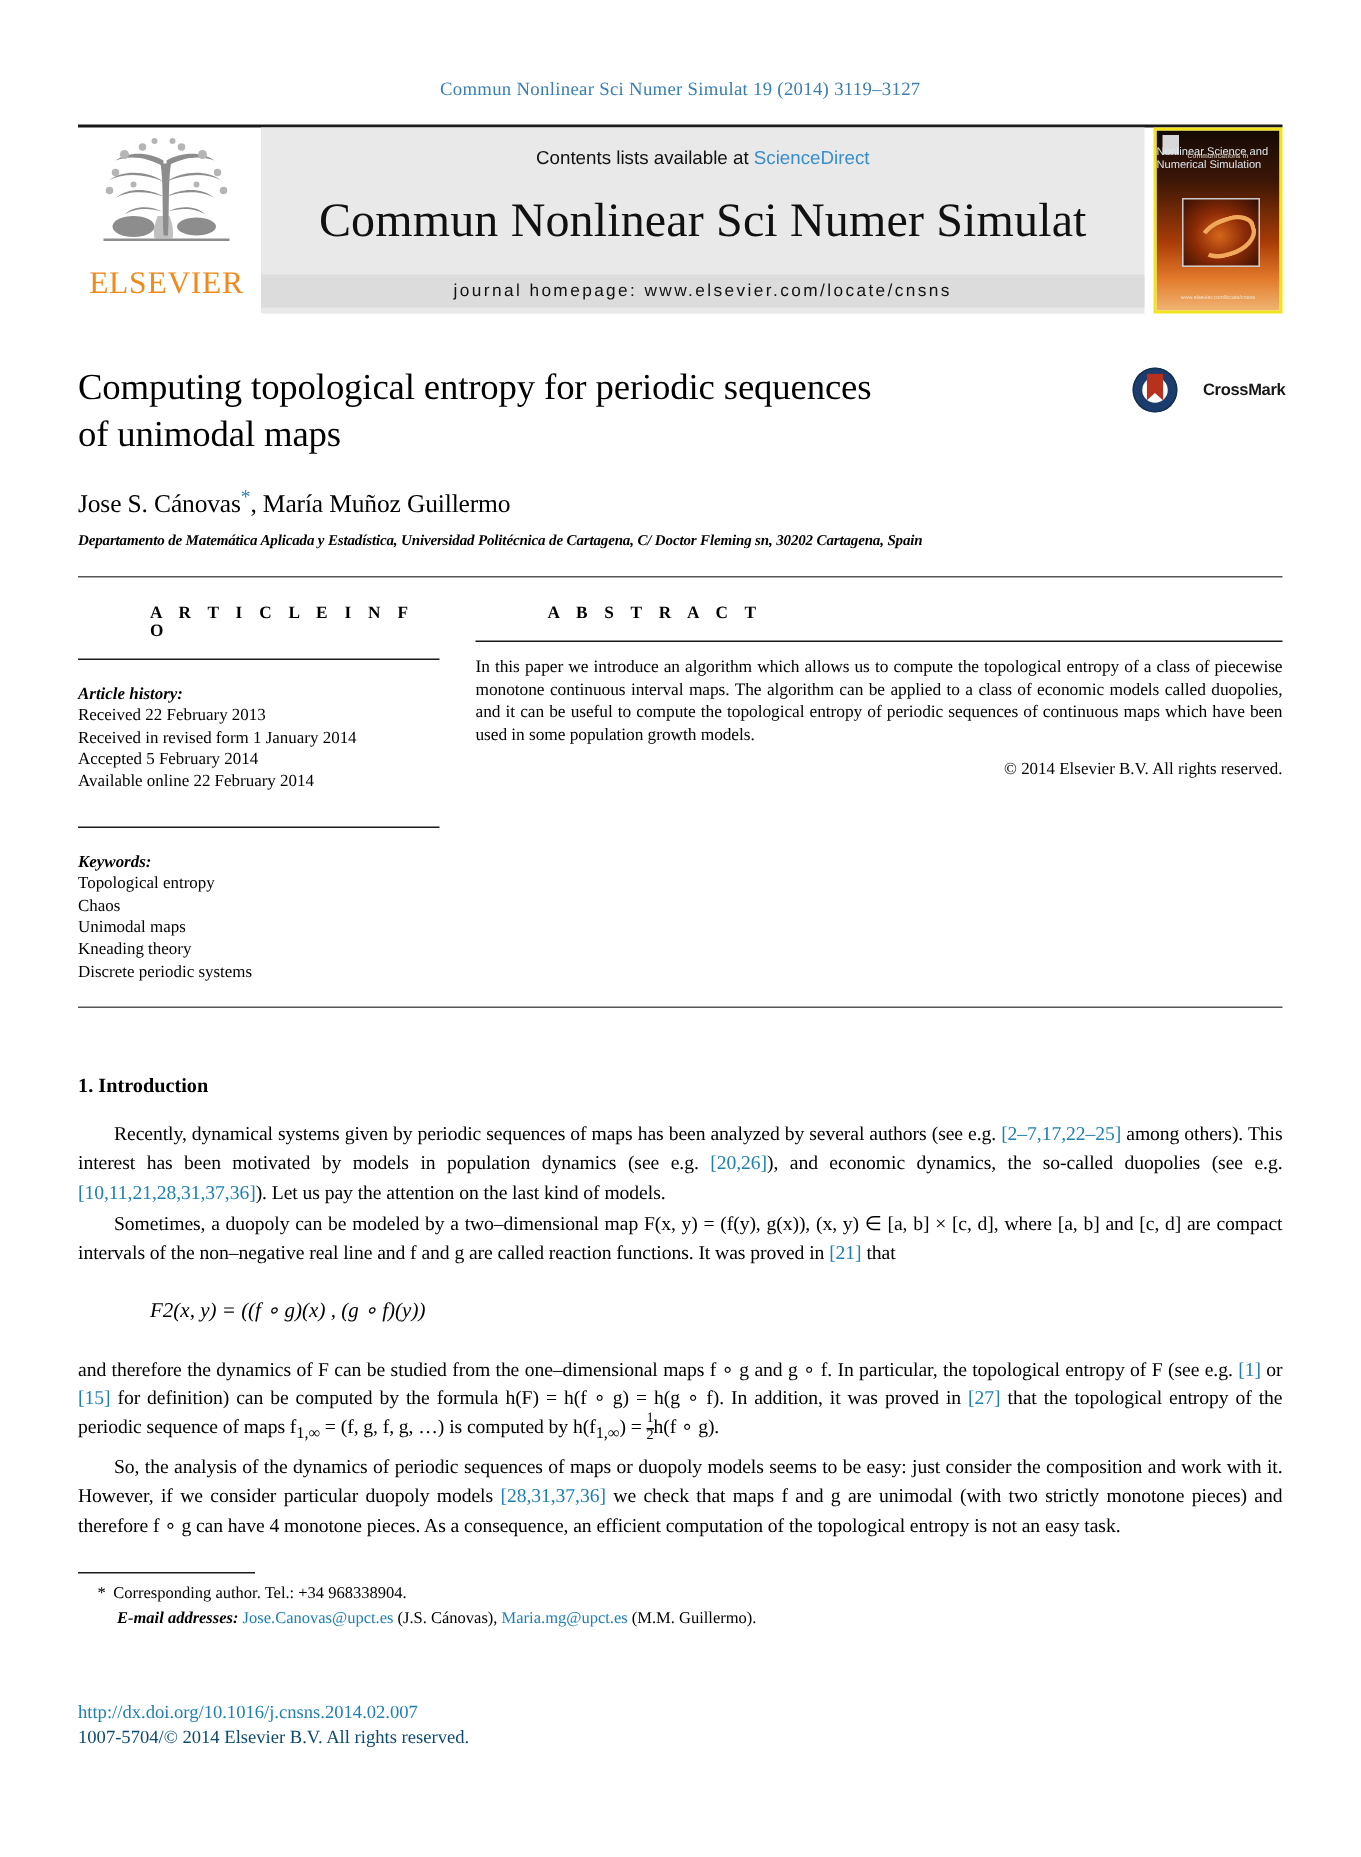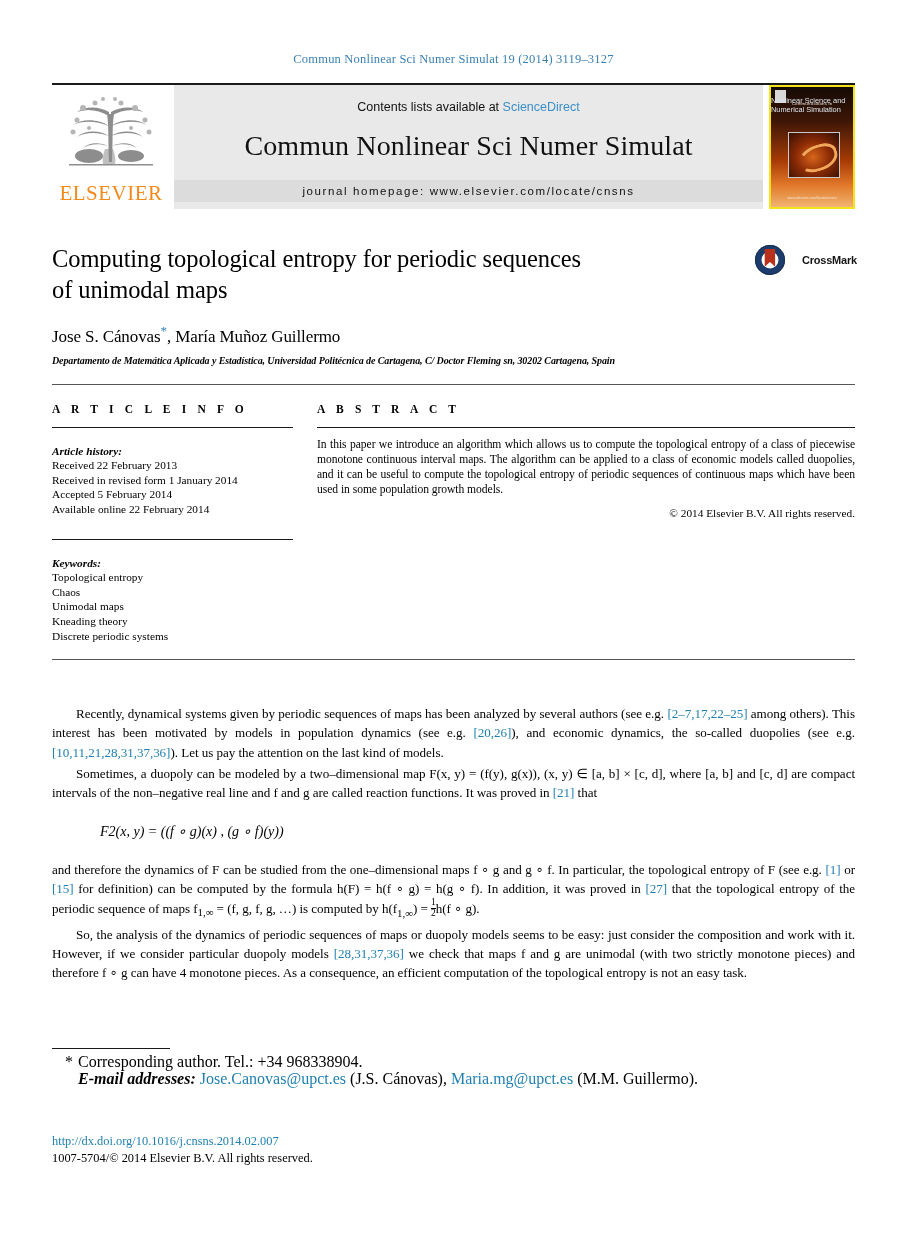--- a/index.html
+++ b/index.html
@@ -39,21 +39,21 @@
     display: flex;
     align-items: stretch;
     height: 124px;
   }
   .elsevier-logo {
     width: 118px;
     flex: 0 0 118px;
     display: flex;
     flex-direction: column;
     align-items: center;
-    justify-content: center;
+    justify-content: flex-start;
     padding-top: 4px;
     box-sizing: border-box;
   }
   .tree-box {
     width: 104px;
     height: 88px;
     position: relative;
   }
   .elsevier-word {
     font-family: "Liberation Serif", serif;
@@ -79,21 +79,21 @@
     font-family: "Liberation Sans", sans-serif;
     font-size: 12.5px;
     color: #111;
     margin-top: 4px;
   }
   .contents-line .sd {
     color: #3a8fc9;
   }
   .journal-title {
     font-family: "Liberation Serif", serif;
-    font-size: 28px;
+    font-size: 32px;
     color: #111;
     margin-top: 16px;
     letter-spacing: 0.1px;
   }
   .homepage-bar {
     width: 100%;
     background: #dcdcdc;
     text-align: center;
     font-family: "Liberation Sans", sans-serif;
     font-size: 11.5px;
@@ -244,20 +244,21 @@
     box-sizing: border-box;
   }
   .col-abs {
     flex: 1;
   }
   .sec-head {
     font-family: "Liberation Serif", serif;
     font-weight: bold;
     font-size: 11.5px;
     letter-spacing: 4.2px;
+    margin-left: 48px;
   }
   .hr-thin {
     border-top: 1px solid #1a1a1a;
     margin-top: 12px;
   }
   .hr-thin-abs {
     border-top: 1px solid #1a1a1a;
     margin-top: 12px;
   }
   .info-group {
@@ -337,42 +338,42 @@
     left: 52px;
     right: 52px;
     top: 1048px;
   }
   .fn-rule {
     width: 118px;
     border-top: 1px solid #1a1a1a;
   }
   .fn-line {
     font-family: "Liberation Serif", serif;
-    font-size: 16px;
+    font-size: 11px;
     line-height: 16px;
     margin-top: 5px;
     padding-left: 13px;
   }
   .fn-line .ast { margin-right: 5px; }
   .fn-line2 {
     padding-left: 26px;
     margin-top: 1px;
   }
   .fn-line2 .em { font-style: italic; font-weight: bold; }
   .doi-block {
     position: absolute;
     left: 52px;
     top: 1113px;
     font-family: "Liberation Serif", serif;
     font-size: 12.4px;
     line-height: 16.5px;
     margin-top: 20px;
   }
   .doi-link { color: #1f7fb0; }
-  .issn-line { color: #000000; }
+  .issn-line { color: #0c4a6e; }
 </style>
 </head>
 <body>
 
 <div class="page">
 
   <div class="running-head">Commun Nonlinear Sci Numer Simulat 19 (2014) 3119–3127</div>
 
   <div class="masthead">
 
@@ -483,20 +484,21 @@
       <div class="sec-head">A B S T R A C T</div>
       <div class="hr-thin-abs"></div>
       <div class="abstract-text">In this paper we introduce an algorithm which allows us to compute the topological entropy of a class of piecewise monotone continuous interval maps. The algorithm can be applied to a class of economic models called duopolies, and it can be useful to compute the topological entropy of periodic sequences of continuous maps which have been used in some population growth models.</div>
       <div class="copyright">© 2014 Elsevier B.V. All rights reserved.</div>
     </div>
   </div>
 
   <div class="rule-bottom"></div>
 
   <div class="body-sec">
+    <h2 class="sec-title">1. Introduction</h2>
 
     <p class="body-p"><span>Recently, dynamical systems given by periodic sequences of maps has been analyzed by several authors (see e.g. </span><span class="ref">[2–7,17,22–25]</span><span> among others). This interest has been motivated by models in population dynamics (see e.g. </span><span class="ref">[20,26]</span><span>), and economic dynamics, the so-called duopolies (see e.g. </span><span class="ref">[10,11,21,28,31,37,36]</span><span>). Let us pay the attention on the last kind of models.</span></p>
 
     <p class="body-p"><span>Sometimes, a duopoly can be modeled by a two–dimensional map F(x, y) = (f(y), g(x)), (x, y) ∈ [a, b] × [c, d], where [a, b] and [c, d] are compact intervals of the non–negative real line and f and g are called reaction functions. It was proved in </span><span class="ref">[21]</span><span> that</span></p>
 
     <div class="eqn">
       <span>F2(x, y) = ((f ∘ g)(x) , (g ∘ f)(y))</span>
     </div>
 
     <p class="body-p noind"><span>and therefore the dynamics of F can be studied from the one–dimensional maps f ∘ g and g ∘ f. In particular, the topological entropy of F (see e.g. </span><span class="ref">[1]</span><span> or </span><span class="ref">[15]</span><span> for definition) can be computed by the formula h(F) = h(f ∘ g) = h(g ∘ f). In addition, it was proved in </span><span class="ref">[27]</span><span> that the topological entropy of the periodic sequence of maps f</span><sub>1,∞</sub><span> = (f, g, f, g, …) is computed by</span>

